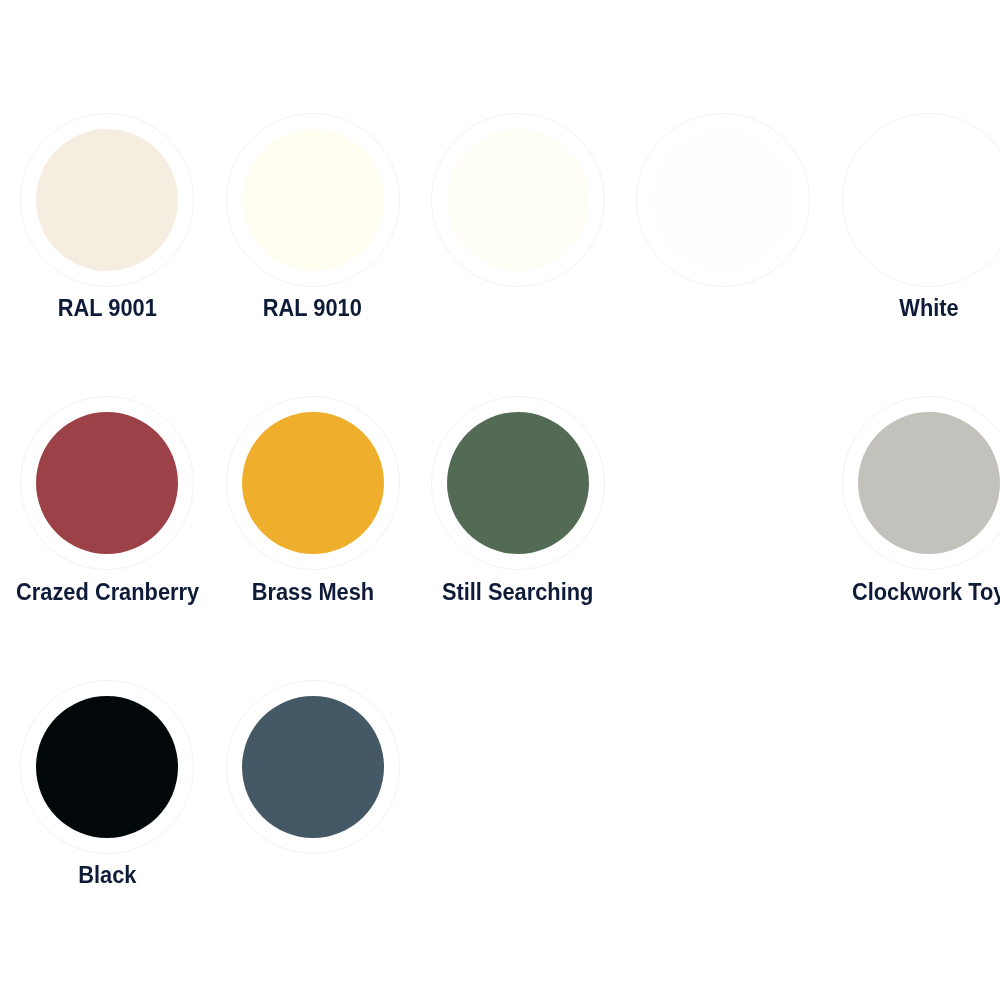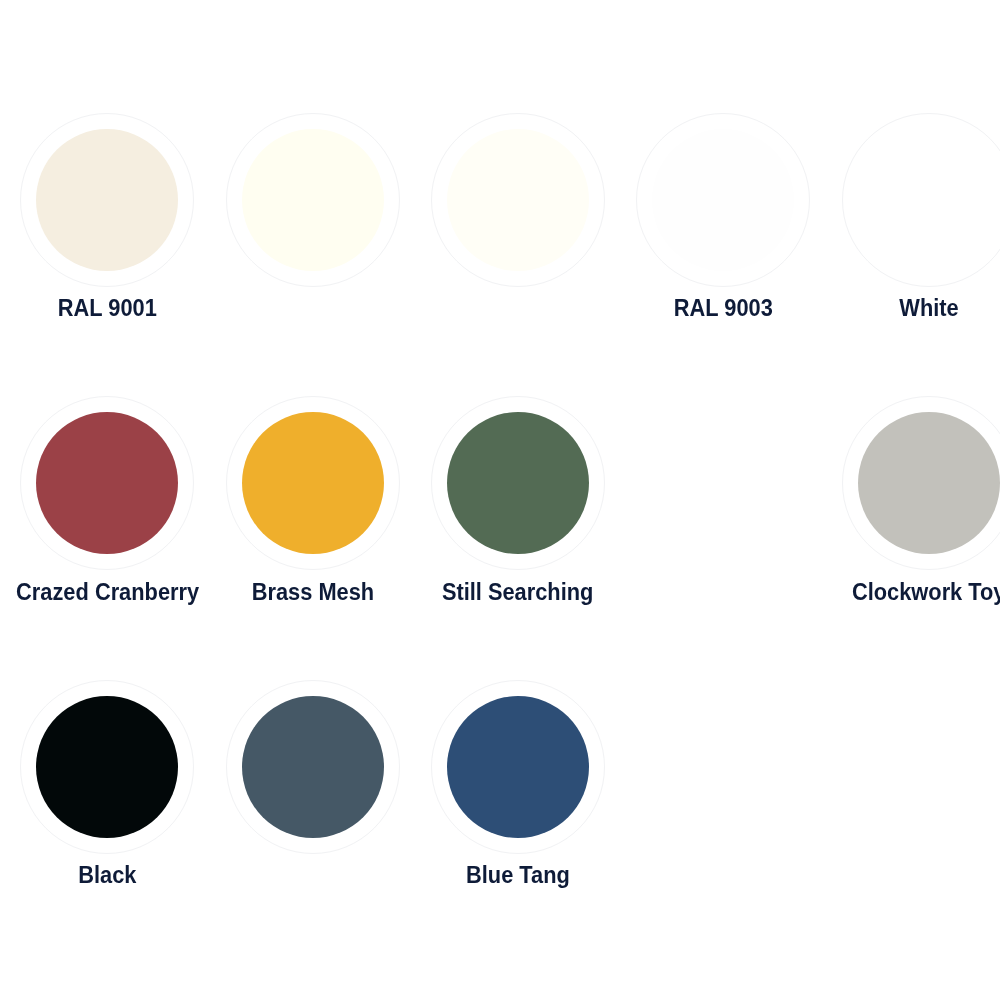--- a/index.html
+++ b/index.html
@@ -94,34 +94,34 @@
     </div>
     <div class="swatch-label-box">
       <span class="swatch-label" style="color: rgb(14, 27, 56);">RAL 9001</span>
     </div>
   </div>
 
   <div class="swatch-cell r1 c2">
     <div class="swatch-ring" style="border-color: rgb(241, 242, 244);">
       <div class="swatch-disc" style="background: rgb(255, 254, 241);"></div>
     </div>
+    <div class="swatch-label-box">
+      <span class="swatch-label" style="color: rgb(14, 27, 56);">RAL 9010</span>
+    </div>
   </div>
 
   <div class="swatch-cell r1 c3">
     <div class="swatch-ring" style="border-color: rgb(241, 242, 244);">
       <div class="swatch-disc" style="background: rgb(255, 254, 246);"></div>
     </div>
   </div>
 
   <div class="swatch-cell r1 c4">
     <div class="swatch-ring" style="border-color: rgb(241, 242, 244);">
       <div class="swatch-disc" style="background: rgb(254, 254, 254);"></div>
-    </div>
-    <div class="swatch-label-box">
-      <span class="swatch-label" style="color: rgb(14, 27, 56);">RAL 9003</span>
     </div>
   </div>
 
   <div class="swatch-cell r1 c5">
     <div class="swatch-ring" style="border-color: rgb(241, 242, 244);">
       <div class="swatch-disc" style="background: rgb(255, 255, 255);"></div>
     </div>
     <div class="swatch-label-box">
       <span class="swatch-label" style="color: rgb(14, 27, 56);">White</span>
     </div>
@@ -172,22 +172,14 @@
       <span class="swatch-label" style="color: rgb(14, 27, 56);">Black</span>
     </div>
   </div>
 
   <div class="swatch-cell r3 c2">
     <div class="swatch-ring" style="border-color: rgb(241, 242, 244);">
       <div class="swatch-disc" style="background: rgb(69, 88, 102);"></div>
     </div>
   </div>
 
-  <div class="swatch-cell r3 c3">
-    <div class="swatch-ring" style="border-color: rgb(241, 242, 244);">
-      <div class="swatch-disc" style="background: rgb(45, 78, 118);"></div>
-    </div>
-    <div class="swatch-label-box">
-      <span class="swatch-label" style="color: rgb(14, 27, 56);">Blue Tang</span>
-    </div>
-  </div>
 
 </div>
 
 </body></html>

